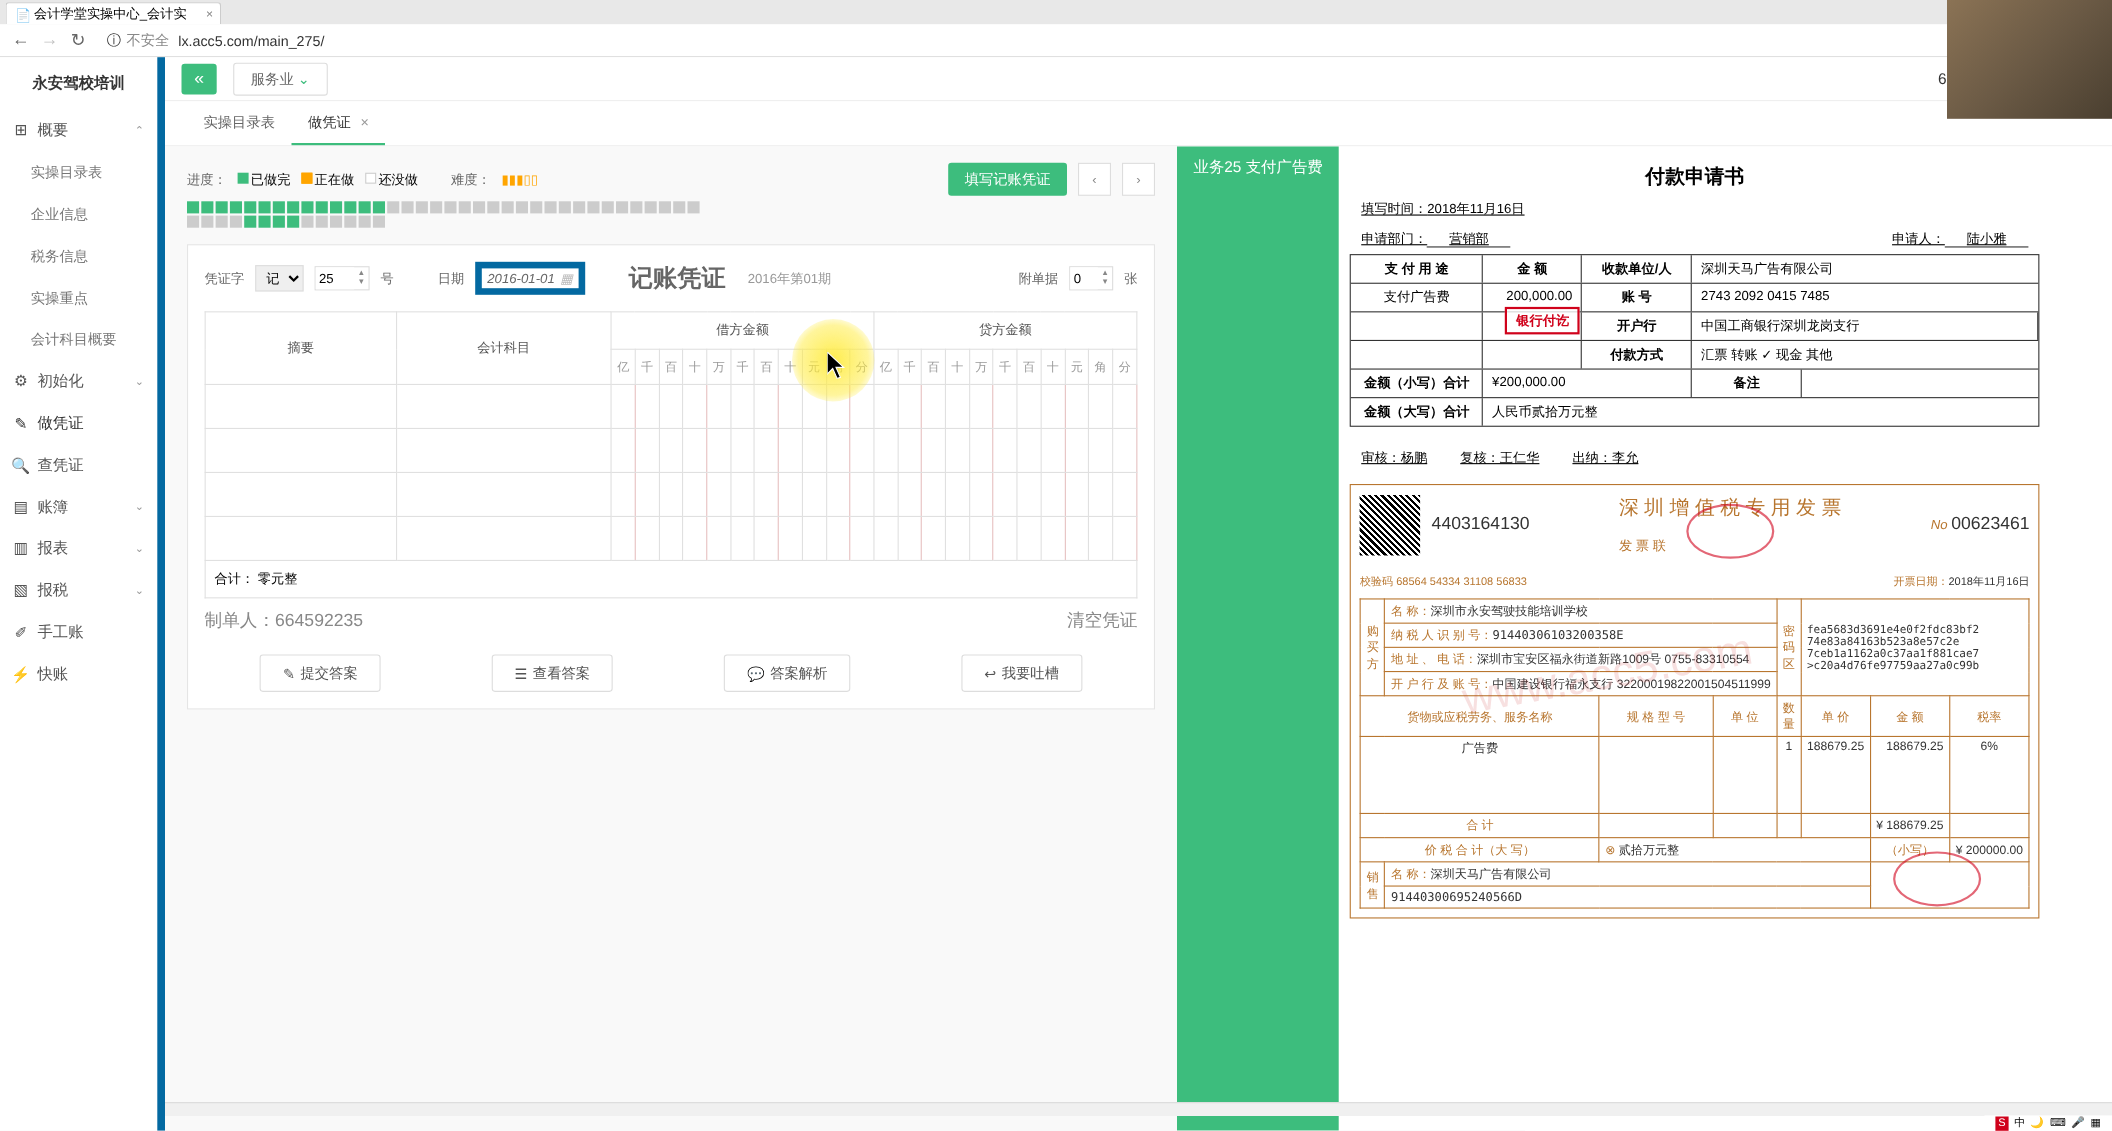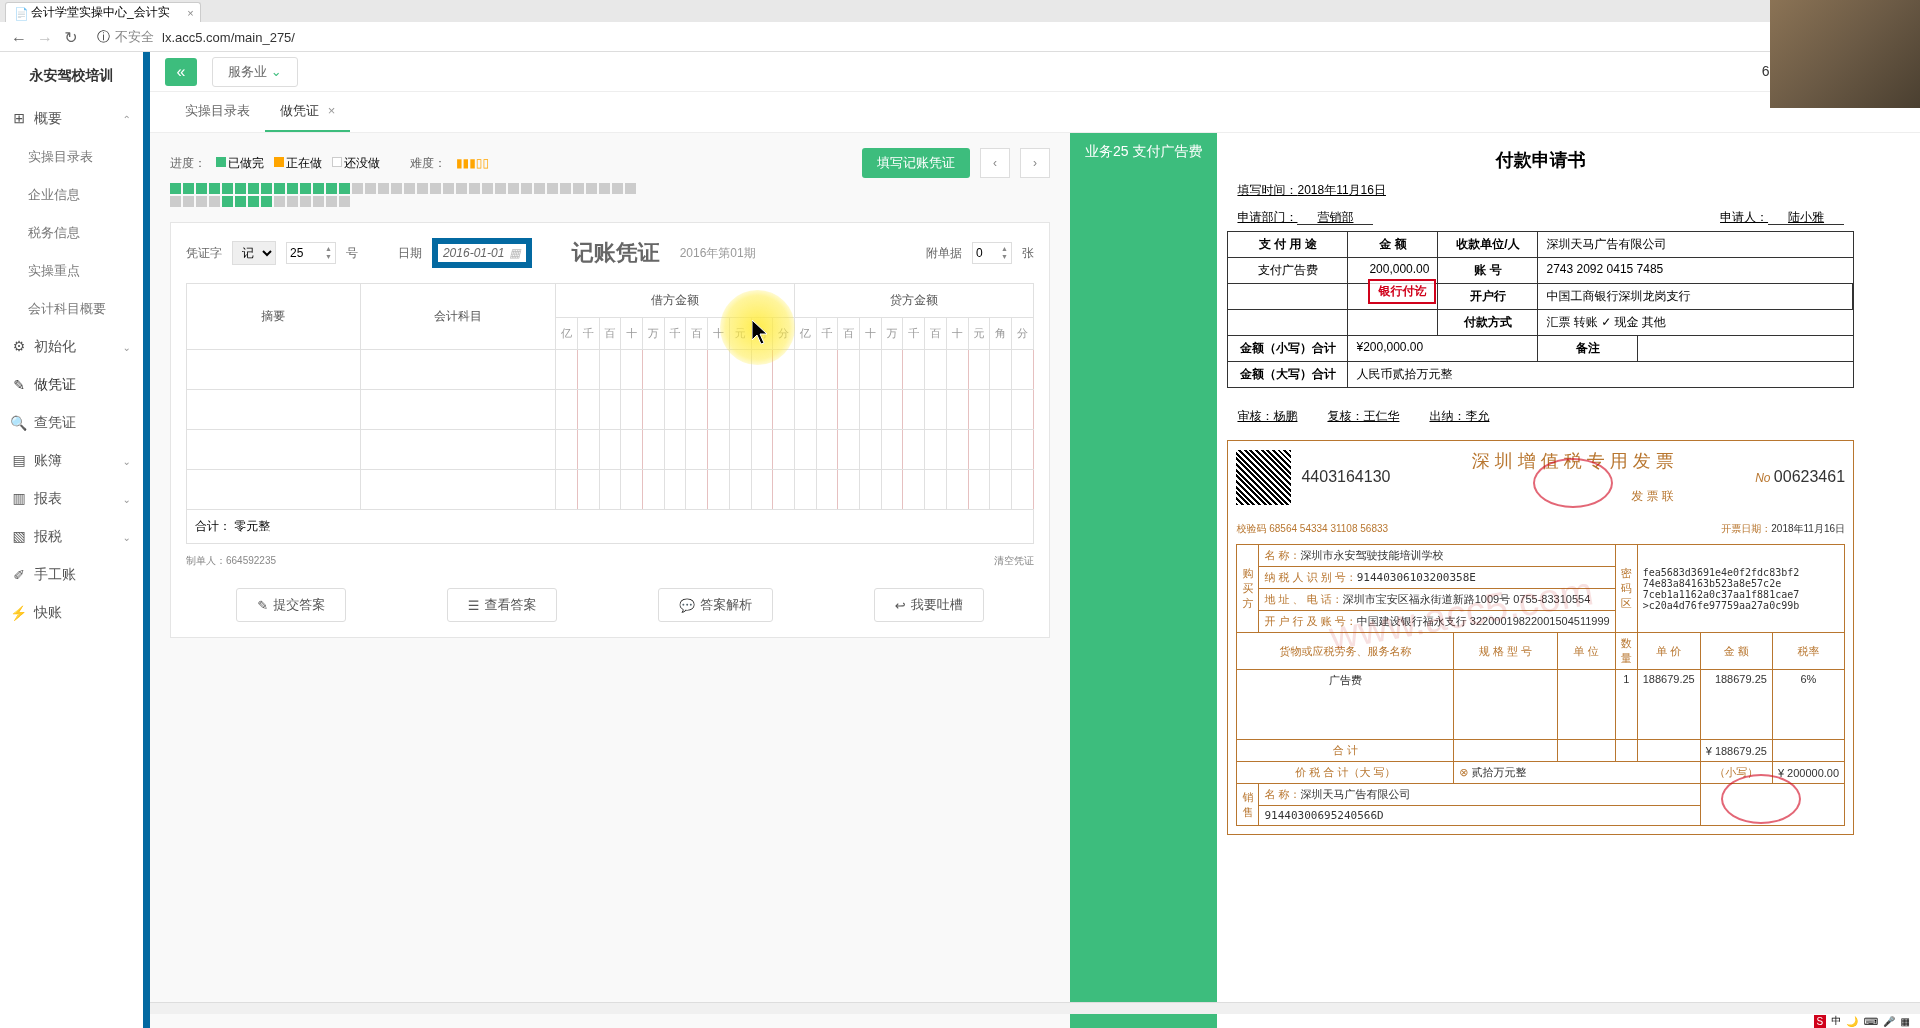--- a/index.html
+++ b/index.html
@@ -73,21 +73,21 @@
     .voucher-table { width: 100%; border-collapse: collapse; margin-top: 5px; }
     .voucher-table th, .voucher-table td { border: 1px solid #e0e0e0; font-size: 12px; text-align: center; }
     .voucher-table th { padding: 8px 4px; color: #555; font-weight: normal; }
     .voucher-table .digit-col { width: 16px; font-size: 11px; color: #999; }
     .voucher-table .row-cell { height: 40px; }
     .voucher-table .summary-col { width: 160px; }
     .voucher-table .account-col { width: 180px; }
     .voucher-table .digit-cell { border-left: 1px solid #eee; }
     .voucher-table .digit-cell:nth-child(3n) { border-right: 1px solid #e6c0c0; }
     
-    .voucher-footer { display: flex; justify-content: space-between; font-size: 10px; color: #888; margin-top: 10px; }
+    .voucher-footer { display: flex; justify-content: space-between; font-size: 16px; color: #888; margin-top: 10px; }
     .action-btns { display: flex; justify-content: space-around; margin-top: 20px; }
     .action-btn { border: 1px solid #ddd; background: #fff; padding: 7px 20px; font-size: 13px; color: #555; cursor: pointer; border-radius: 3px; display: flex; align-items: center; gap: 5px; }
     
     
     .doc-panel { flex: 1; min-width: 0; background: #fff; display: flex; flex-direction: row; }
     .doc-header { background: #3dbd7d; color: #fff; padding: 10px 15px; font-size: 14px; }
     .doc-body { padding: 10px; font-size: 12px; overflow-y: auto; }
     .request-form { border: 1px solid #333; margin-bottom: 15px; }
     .form-title { text-align: center; font-size: 18px; font-weight: bold; padding: 5px; }
     .form-row { display: flex; border-bottom: 1px solid #333; }
@@ -534,21 +534,21 @@
             <span>出纳：李允</span>
           </div>
 
           <div class="invoice-section">
             <span class="watermark" style="top:150px;left:100px">www.acc5.com</span>
             <div class="invoice-header">
               <div style="display:flex;align-items:center;gap:10px">
                 <div class="qr-placeholder"></div>
                 <span style="font-size:16px;color:#333">4403164130</span>
               </div>
-              <div style="text-align:right">
+              <div style="text-align:left">
                 <div class="invoice-title">深 圳 增 值 税 专 用 发 票</div>
                 <div class="red-stamp-circle" style="margin:-15px auto 0"></div>
                 <div style="color:#b8762f;margin-top:-20px">发 票 联</div>
               </div>
               <div style="text-align:right">
                 <span style="font-style:italic">No</span>
                 <span style="color:#333;font-size:16px">00623461</span>
               </div>
             </div>
             <div style="display:flex;justify-content:space-between;font-size:10px;margin-top:17px">

